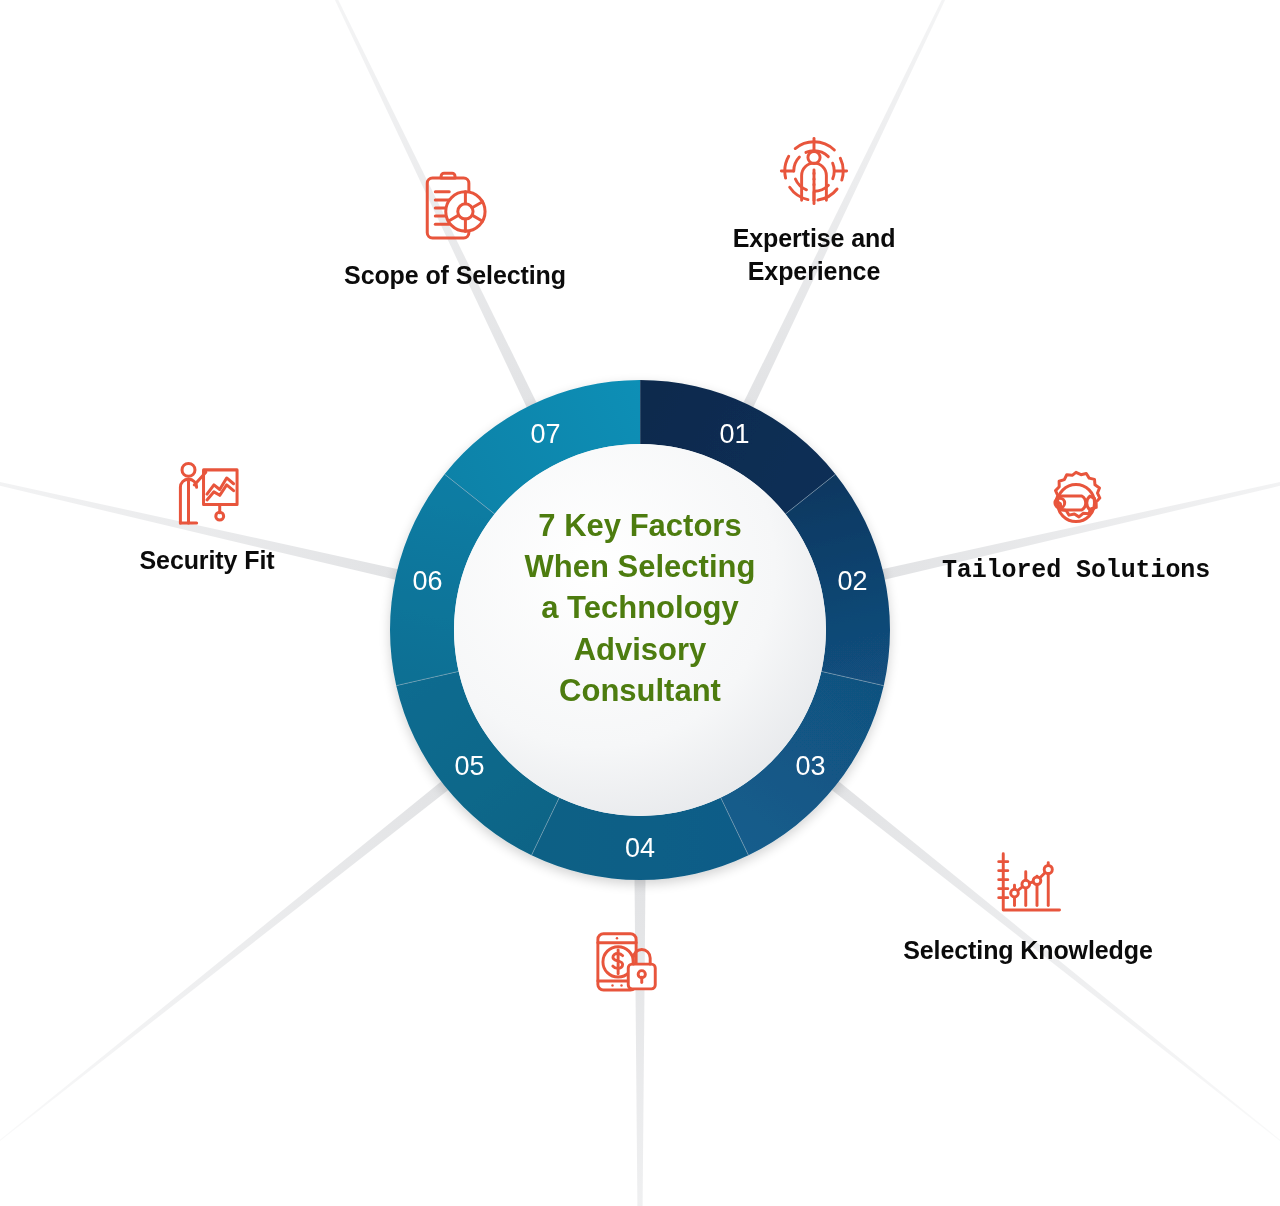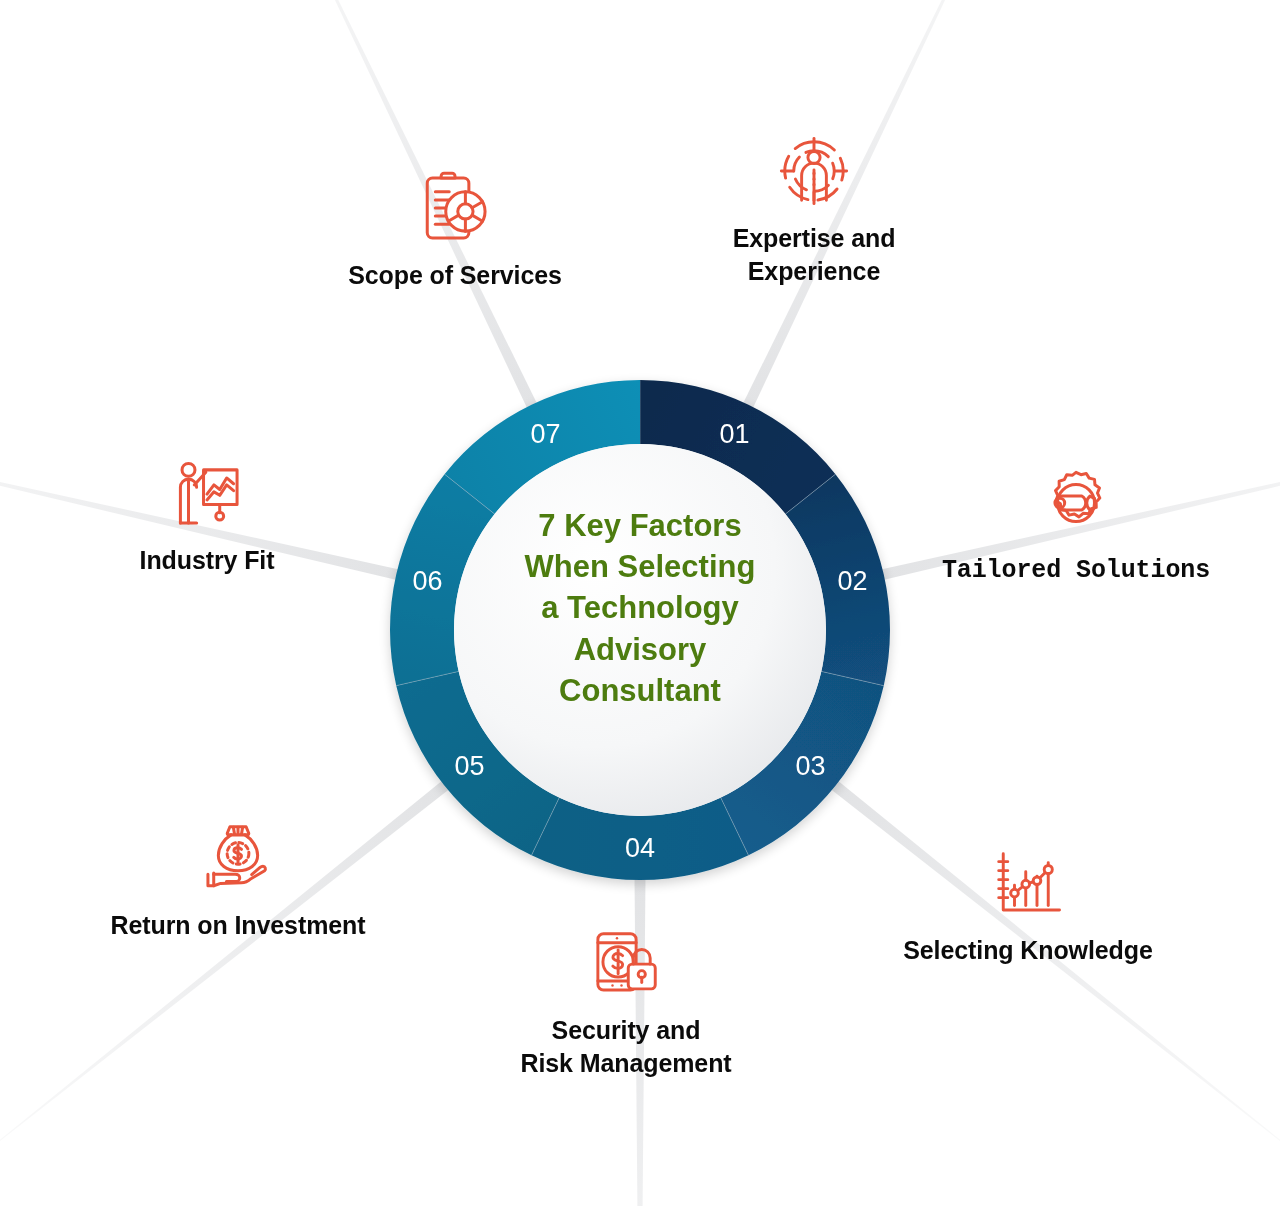--- a/index.html
+++ b/index.html
@@ -270,62 +270,42 @@
         <circle cx="28" cy="52" r="1.1" fill="#e8553c" stroke="none"></circle>
         <circle cx="25" cy="31" r="13.5"></circle>
         <path d="M29 25.5c-1-1.2-2.6-1.9-4.3-1.9-2.6 0-4.3 1.4-4.3 3.3 0 4.3 8.6 2.2 8.6 6.5 0 2-1.8 3.4-4.3 3.4-1.8 0-3.4-0.7-4.4-2"></path>
         <line x1="25" y1="20.5" x2="25" y2="41.5"></line>
         <rect x="34" y="33" width="24" height="22" rx="3.4" fill="#ffffff"></rect>
         <path d="M38.5 33v-5.5a7.5 7.5 0 0 1 15 0V33"></path>
         <circle cx="46" cy="42" r="3.2"></circle>
         <line x1="46" y1="44.6" x2="46" y2="49.4"></line>
       </svg>
     </div>
-    <div class="node-label">Security and
-Risk Management</div>
-  </div>
-
-  <div class="node" id="node-4">
-    <div class="icon-wrap">
-      <svg width="74" height="74" viewBox="0 0 64 64" fill="none" stroke="#e8553c" stroke-width="2.6" stroke-linecap="round" stroke-linejoin="round">
-        <path d="M24 12c-1 0-1.6-0.8-1.2-1.6L25 5h14l2.2 5.4c0.4 0.8-0.2 1.6-1.2 1.6z"></path>
-        <line x1="28" y1="5.5" x2="29" y2="11.5"></line>
-        <line x1="32" y1="5.5" x2="32" y2="11.5"></line>
-        <line x1="36" y1="5.5" x2="35" y2="11.5"></line>
-        <path d="M26 12c-6 3.6-11 10.6-11 17.8C15 37.6 22 43 32 43s17-5.4 17-13.2C49 22.6 44 15.6 38 12"></path>
-        <circle cx="32" cy="28" r="9.4" stroke-dasharray="3.4 3"></circle>
-        <path d="M35 24.5c-0.8-0.9-2-1.4-3.3-1.4-1.9 0-3.2 1-3.2 2.4 0 3.2 6.5 1.6 6.5 4.8 0 1.5-1.4 2.6-3.3 2.6-1.4 0-2.6-0.5-3.4-1.5"></path>
-        <line x1="32" y1="20.5" x2="32" y2="35.5"></line>
-        <path d="M6 46v10h5l6-2 18-0.5c3 0 6-1.6 8.2-3.6L55 43c1.4-1.4 0.6-3.8-1.4-3.8-1 0-1.8 0.4-2.5 1l-7.3 6.2"></path>
-        <path d="M11 46h18.5c2.3 0 4 1.3 4 3.2s-1.7 3.2-4 3.2H22"></path>
-        <line x1="11" y1="45" x2="11" y2="56"></line>
-      </svg>
-    </div>
-    <div class="node-label">Return on Investment</div>
-  </div>
+  </div>
+
 
   <div class="node" id="node-5">
     <div class="icon-wrap">
       <svg width="74" height="74" viewBox="0 0 64 64" fill="none" stroke="#e8553c" stroke-width="2.6" stroke-linecap="round" stroke-linejoin="round">
         <circle cx="16" cy="12" r="5.6"></circle>
         <path d="M9 58V27a7 7 0 0 1 14 0"></path>
         <line x1="16" y1="22" x2="16" y2="58"></line>
         <line x1="16" y1="26" x2="16" y2="26.4"></line>
         <line x1="16" y1="31" x2="16" y2="31.4"></line>
         <line x1="16" y1="36" x2="16" y2="36.4"></line>
         <line x1="9" y1="58" x2="23" y2="58"></line>
         <path d="M21 25L31 14"></path>
         <rect x="29" y="12" width="29" height="30"></rect>
         <polyline points="32,33 38,25 43,29 49,19 55,24"></polyline>
         <polyline points="32,38 38,31 43,34 49,25 55,30"></polyline>
         <line x1="43" y1="42" x2="43" y2="49"></line>
         <circle cx="43" cy="52" r="3.4"></circle>
       </svg>
     </div>
-    <div class="node-label">Industry Fit</div>
+    <div class="node-label">Security Fit</div>
   </div>
 
   <div class="node" id="node-6">
     <div class="icon-wrap">
       <svg width="74" height="74" viewBox="0 0 64 64" fill="none" stroke="#e8553c" stroke-width="2.6" stroke-linecap="round" stroke-linejoin="round">
         <rect x="8" y="6" width="36" height="52" rx="4.5"></rect>
         <path d="M20 6V4.5A2.5 2.5 0 0 1 22.5 2h7A2.5 2.5 0 0 1 32 4.5V6z" fill="#ffffff"></path>
         <line x1="15" y1="18" x2="27" y2="18"></line>
         <line x1="15" y1="25" x2="27" y2="25"></line>
         <line x1="15" y1="32" x2="24" y2="32"></line>
@@ -333,16 +313,16 @@
         <line x1="15" y1="46" x2="27" y2="46"></line>
         <circle cx="41" cy="35" r="17" fill="#ffffff"></circle>
         <circle cx="41" cy="35" r="6.6"></circle>
         <line x1="41" y1="18" x2="41" y2="28.4"></line>
         <line x1="41" y1="41.6" x2="41" y2="52"></line>
         <line x1="55.8" y1="26.6" x2="46.8" y2="31.8"></line>
         <line x1="35.2" y1="38.2" x2="26.2" y2="43.4"></line>
         <line x1="55.8" y1="43.4" x2="46.8" y2="38.2"></line>
       </svg>
     </div>
-    <div class="node-label">Scope of Services</div>
+    <div class="node-label">Scope of Selecting</div>
   </div>
 
 </div>
 
 </body></html>

